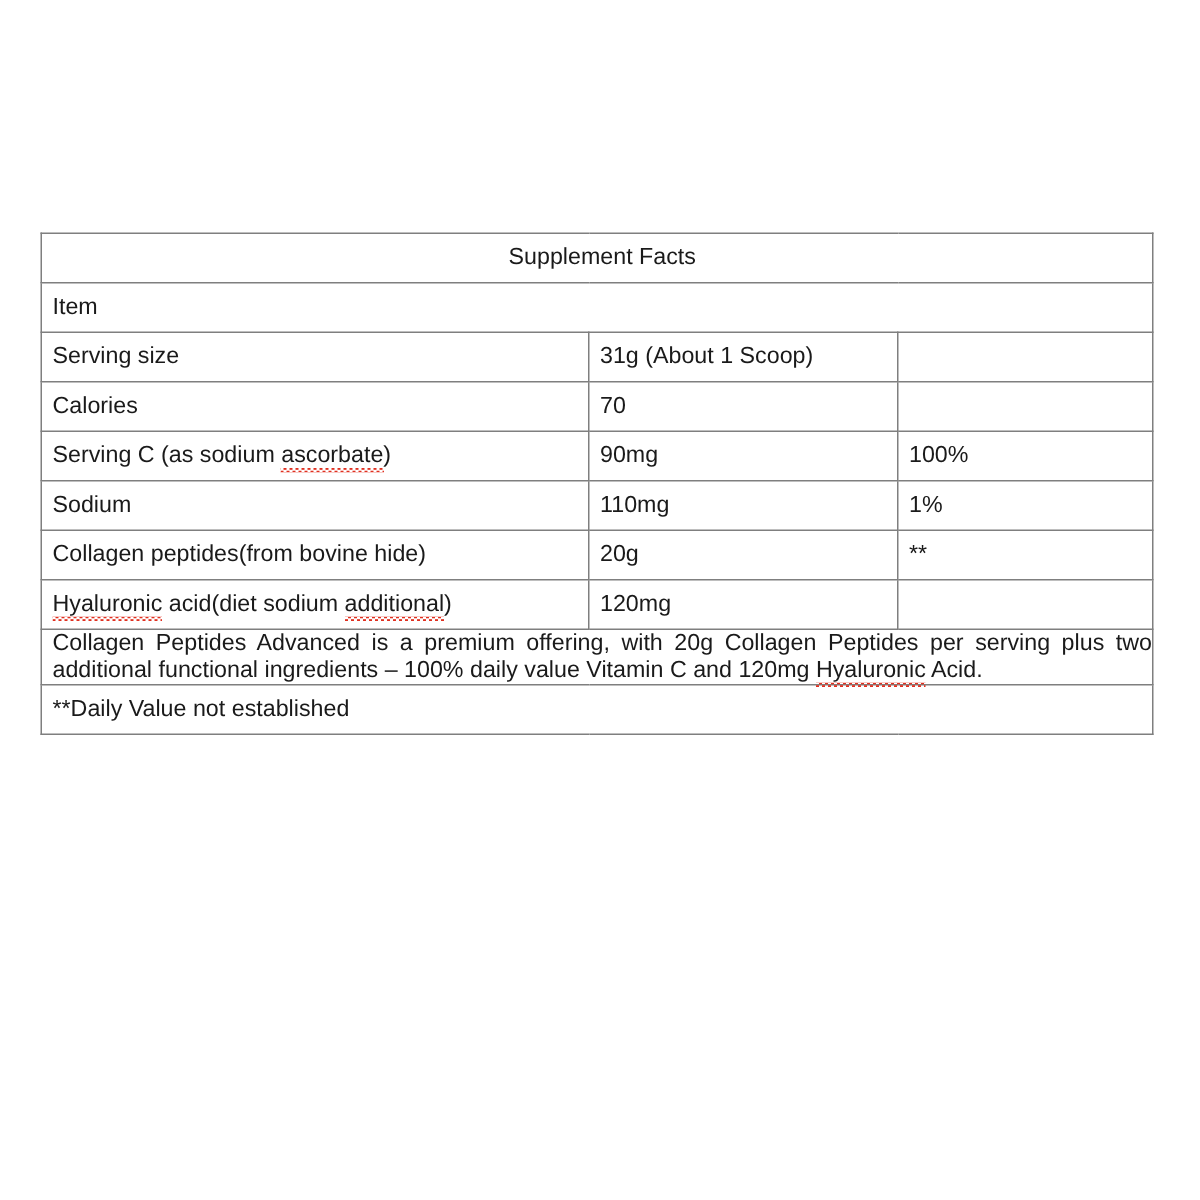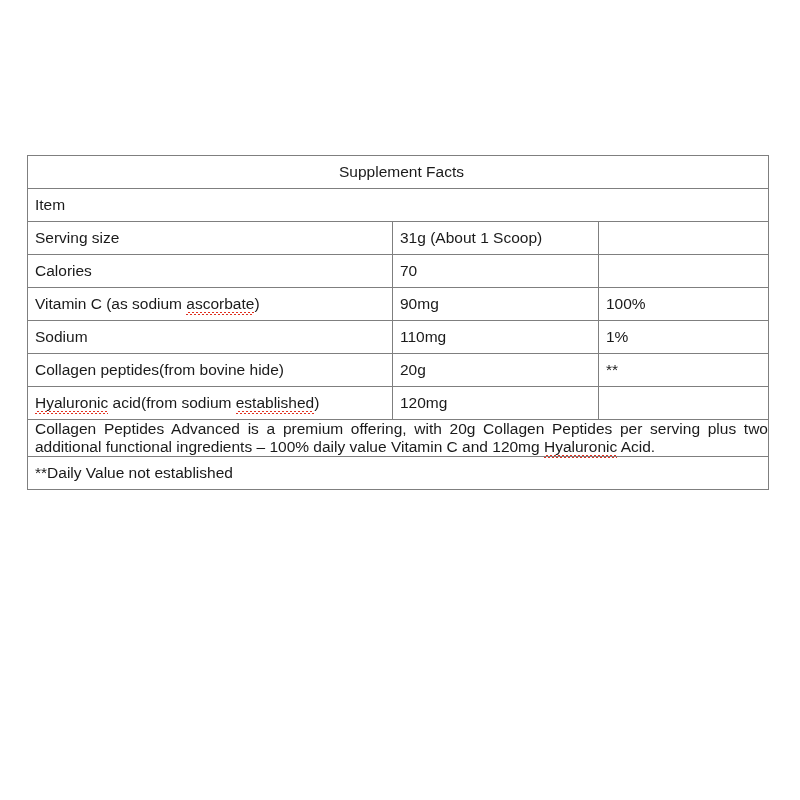--- a/index.html
+++ b/index.html
@@ -133,39 +133,39 @@
 
 
       <tr>
         <td>Calories</td>
         <td class="indent-num">70</td>
         <td></td>
       </tr>
 
 
       <tr>
-        <td><span>Vitamin C (as sodium </span><span class="sp">ascorbate</span><span>)</span></td>
+        <td><span>Serving C (as sodium </span><span class="sp">ascorbate</span><span>)</span></td>
         <td>90mg</td>
         <td>100%</td>
       </tr>
 
       <tr>
         <td>Sodium</td>
         <td>110mg</td>
         <td>1%</td>
       </tr>
 
       <tr>
         <td>Collagen peptides(from bovine hide)</td>
         <td>20g</td>
         <td>**</td>
       </tr>
 
       <tr>
-        <td><span class="sp">Hyaluronic</span><span> acid(from sodium </span><span class="sp">established</span><span>)</span></td>
+        <td><span class="sp">Hyaluronic</span><span> acid(diet sodium </span><span class="sp">additional</span><span>)</span></td>
         <td>120mg</td>
         <td></td>
       </tr>
 
       <tr>
         <td class="desc-cell" colspan="3"><span>Collagen Peptides Advanced is a premium offering, with 20g Collagen Peptides per serving plus two additional functional ingredients – 100% daily value Vitamin C and 120mg </span><span class="sp">Hyaluronic</span><span> Acid.</span></td>
       </tr>
 
 
       <tr>

